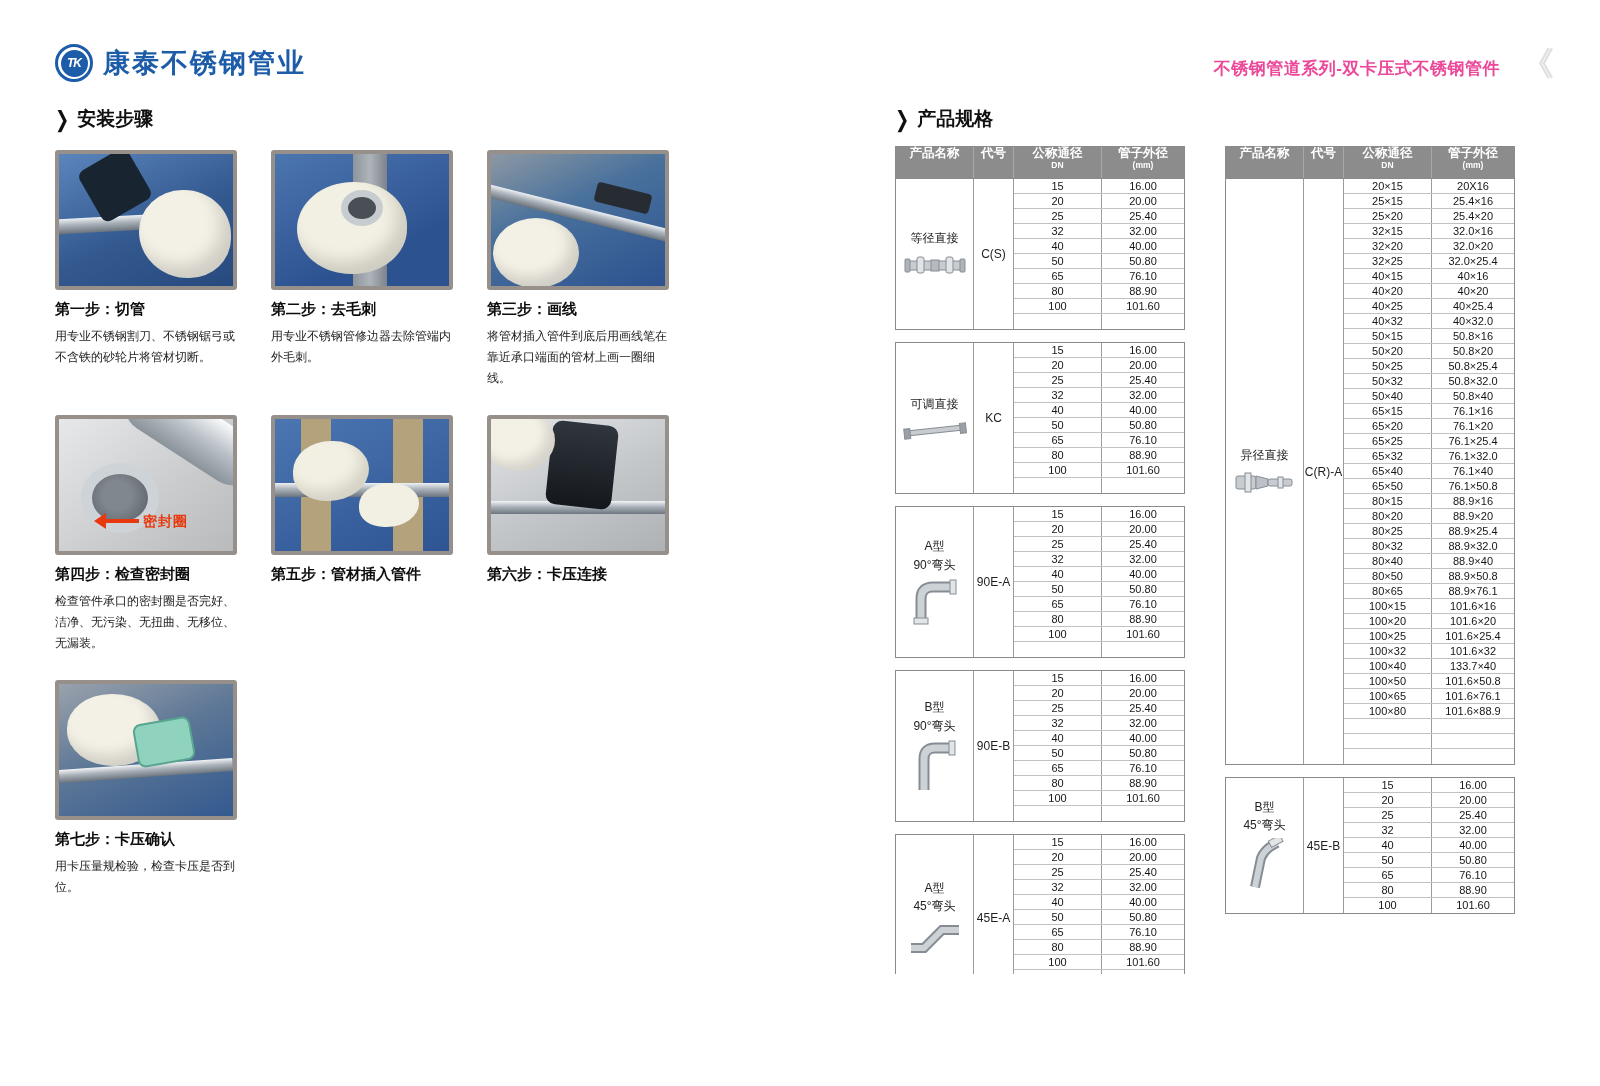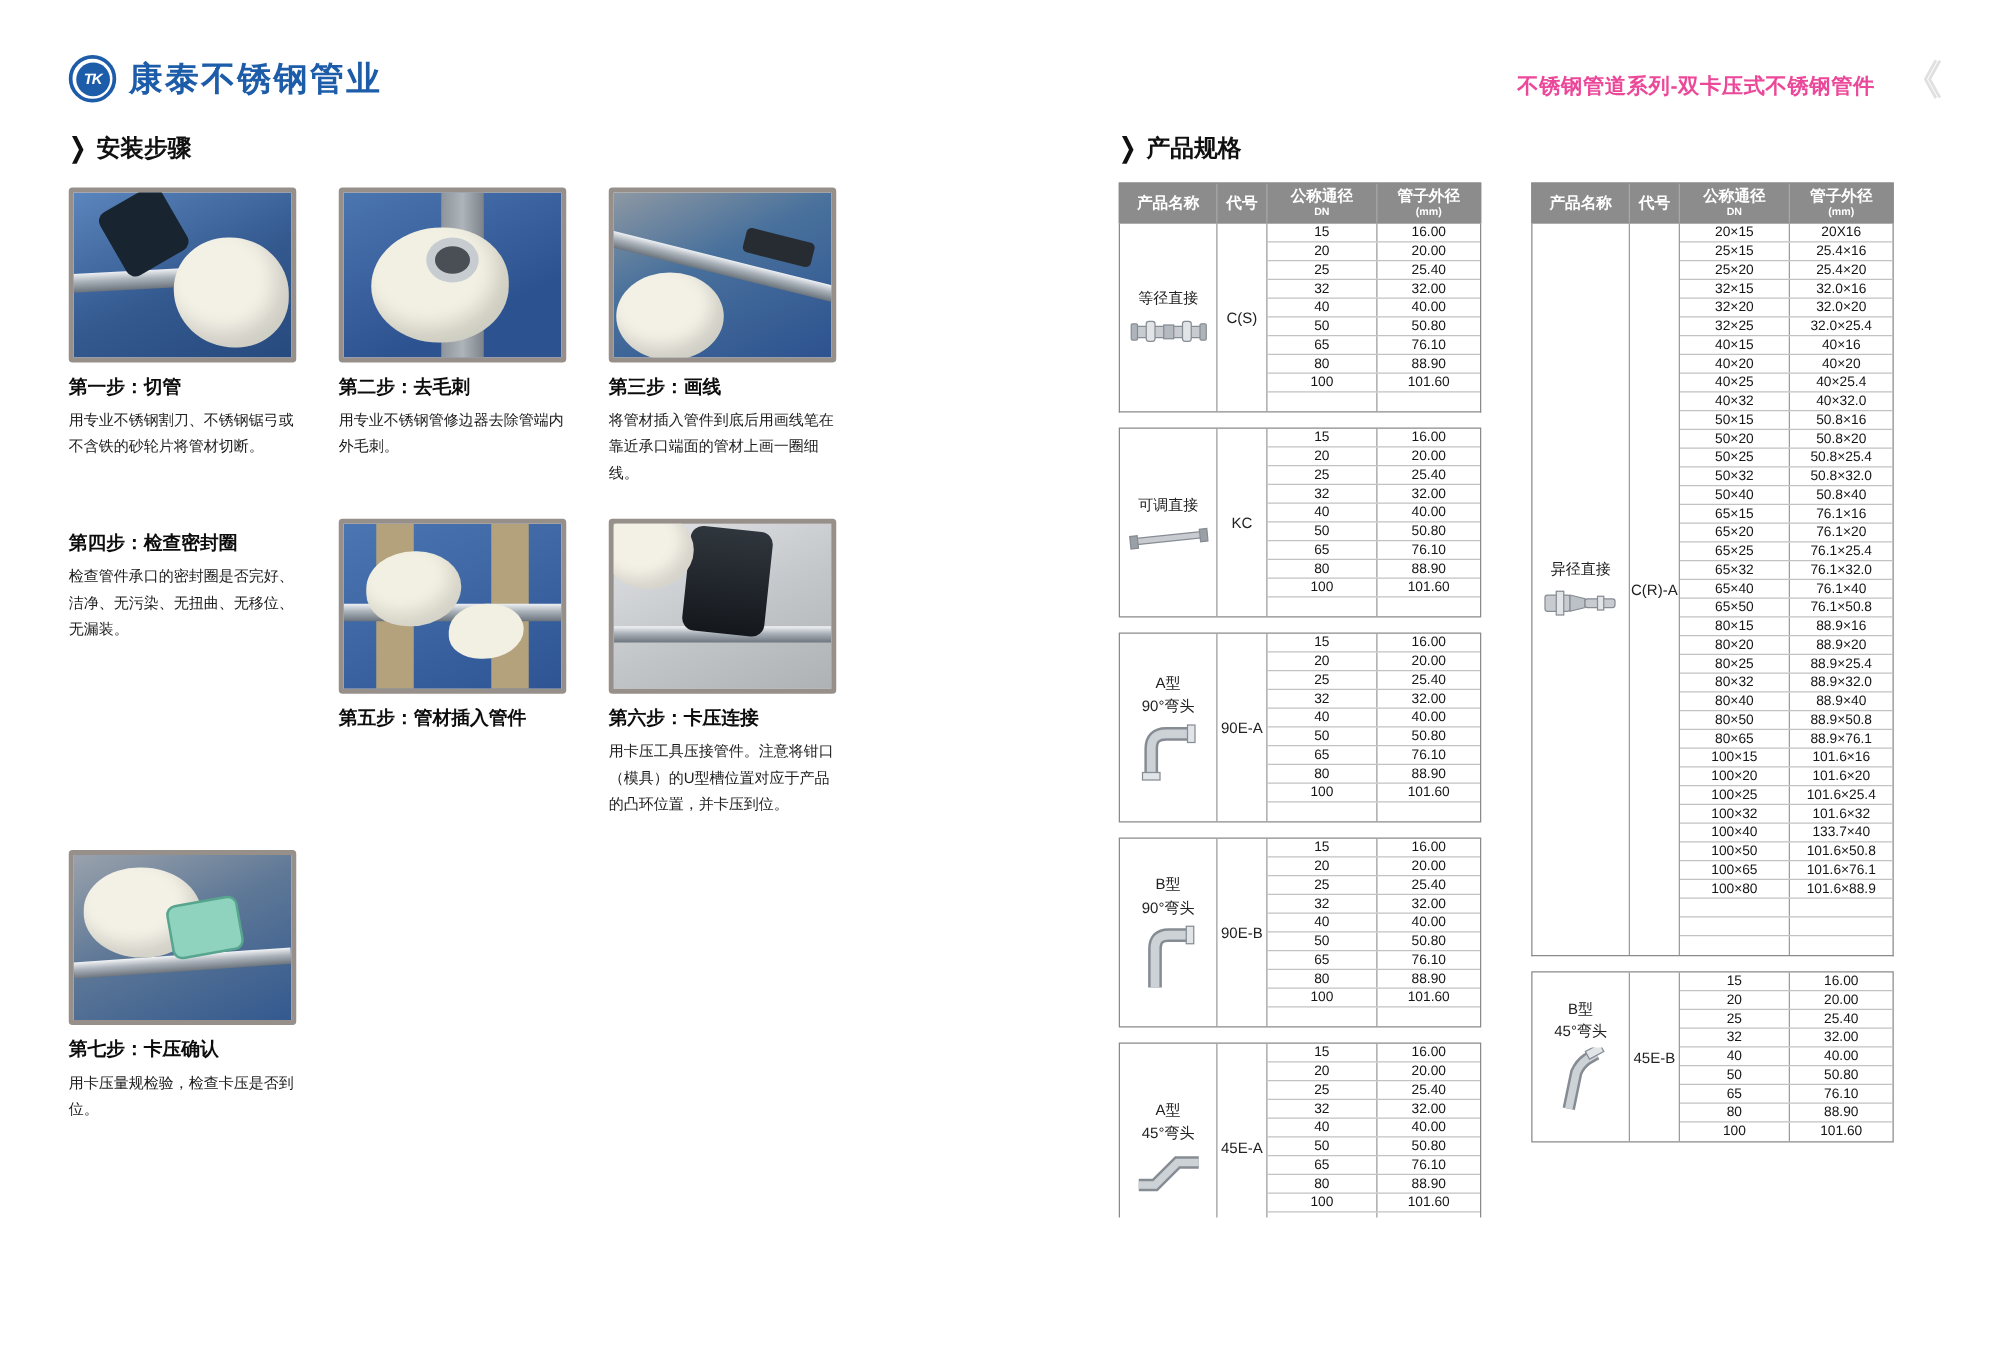--- a/index.html
+++ b/index.html
@@ -61,21 +61,21 @@
   .photo--gauge{background:linear-gradient(155deg,#9aa2ac,#5d7796 45%,#33598f)}
   .photo--gauge .p1{left:0;right:0;top:80px;height:13px;background:linear-gradient(#f2f4f6,#aab1b9 45%,#6d757e);transform:rotate(-4deg)}
   .photo--gauge .p2{left:76px;top:36px;width:58px;height:44px;background:#8fd3be;border:2px solid #57a58e;border-radius:8px;transform:rotate(-10deg);z-index:2}
   .photo--gauge .p3{left:8px;top:10px;width:94px;height:72px;background:#f3f1e6;border-radius:48% 52% 50% 50%;box-shadow:inset -8px -10px 14px rgba(0,0,0,.14)}
 
   
   .right-page{position:absolute;left:895px;top:106px;width:622px}
   .spec-cols{display:flex;gap:40px;margin-top:14px}
   .spec-col{width:290px}
   .thead{display:flex;height:33px;background:#8c8c8c;border:1px solid #8a8a8a;color:#fff;text-align:center}
-  .th{display:flex;flex-direction:column;justify-content:center;align-items:center;border-right:1px solid #a8a8a8}
+  .th{display:flex;flex-direction:column;align-items:center;border-right:1px solid #a8a8a8}
   .th:last-child{border-right:none}
   .th0{width:78px}.th1{width:40px}.th2{width:88px}.th3{flex:1}
   .l1{font-size:12.5px;font-weight:bold;line-height:1.1}
   .l2{font-size:8.5px;font-weight:bold;line-height:1.1;margin-top:0}
   .tgroup{display:flex;border:1px solid #8a8a8a;margin-top:12px;background:#fff}
   .tgroup.first{margin-top:0;border-top:none}
   .cname{width:78px;border-right:1px solid #9c9c9c;display:flex;flex-direction:column;align-items:center;justify-content:center;gap:2px;padding:4px 2px}
   .nline{font-size:12px;color:#222;line-height:1.35}
   .thumb{display:block;margin-top:3px;line-height:0}
   .ccode{width:40px;border-right:1px solid #9c9c9c;display:flex;align-items:center;justify-content:center;font-size:12px;color:#222}
@@ -131,39 +131,44 @@
         <div class="step">
           <div class="photo photo--marking">
             <div class="p1"></div>
             <div class="p2"></div>
             <div class="p3"></div>
           </div>
           <h3 class="step-title">第三步：画线</h3>
           <p class="step-desc">将管材插入管件到底后用画线笔在靠近承口端面的管材上画一圈细线。</p>
         </div>
         <div class="step">
+          <div class="photo photo--seal">
+            <div class="p1"></div>
+            <div class="p2"></div>
+            <div class="photo-arrow"></div>
+            <span class="photo-label">密封圈</span>
+          </div>
           <h3 class="step-title">第四步：检查密封圈</h3>
           <p class="step-desc">检查管件承口的密封圈是否完好、洁净、无污染、无扭曲、无移位、无漏装。</p>
         </div>
         <div class="step">
           <div class="photo photo--insert">
             <div class="p1"></div>
             <div class="p2"></div>
             <div class="p3"></div>
           </div>
           <h3 class="step-title">第五步：管材插入管件</h3>
         </div>
         <div class="step">
           <div class="photo photo--press">
             <div class="p1"></div>
             <div class="p2"></div>
             <div class="p3"></div>
           </div>
           <h3 class="step-title">第六步：卡压连接</h3>
-          <p class="step-desc">用卡压工具压接管件。注意将钳口（模具）的U型槽位置对应于产品的凸环位置，并卡压到位。</p>
         </div>
         <div class="step">
           <div class="photo photo--gauge">
             <div class="p1"></div>
             <div class="p2"></div>
             <div class="p3"></div>
           </div>
           <h3 class="step-title">第七步：卡压确认</h3>
           <p class="step-desc">用卡压量规检验，检查卡压是否到位。</p>
         </div>

